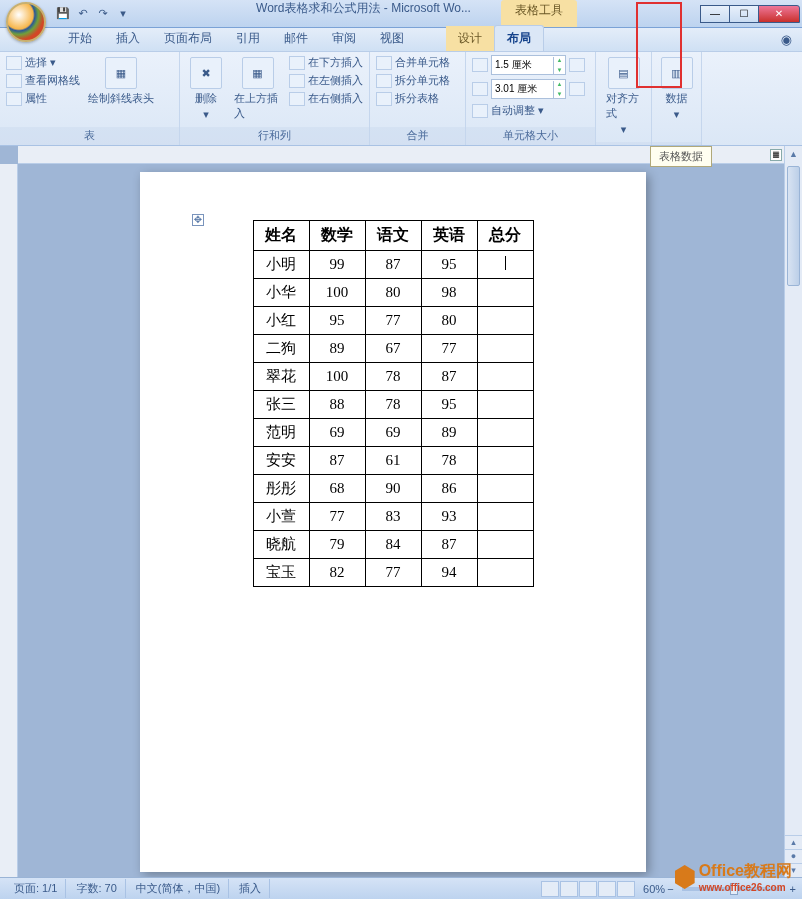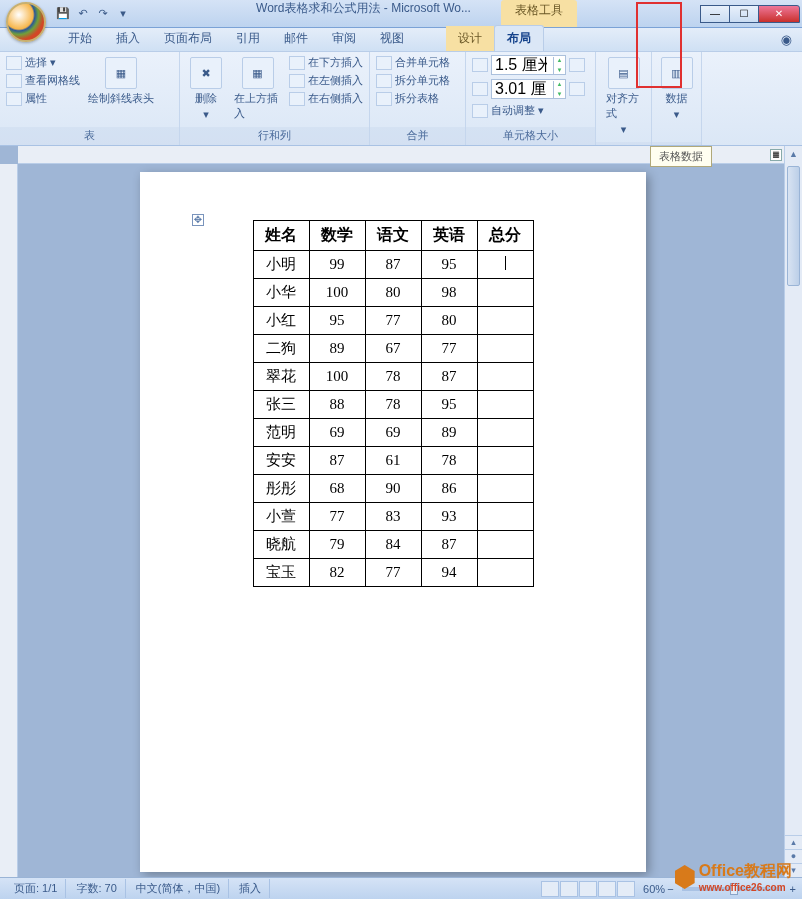--- a/index.html
+++ b/index.html
@@ -30,21 +30,21 @@
 .ribbon { height: 94px; background: linear-gradient(#eaf1fb,#dbe7f6); border-bottom: 1px solid #a9c2e4; display: flex; }
 .group { border-right: 1px solid #c5d6ed; display: flex; flex-direction: column; position: relative; }
 .group-body { flex: 1; display: flex; align-items: flex-start; padding: 3px 6px; gap: 4px; }
 .group-title { font-size: 11px; color: #4a6a9a; text-align: center; padding: 1px 0 2px; background: rgba(200,216,238,.4); }
 .btn-lg { display: flex; flex-direction: column; align-items: center; gap: 2px; font-size: 11px; color: #3a5a8a; padding: 2px 4px; cursor: pointer; }
 .btn-lg .ico { width: 32px; height: 32px; background: #e9f1fb; border: 1px solid #b9cde8; border-radius: 2px; display: flex; align-items: center; justify-content: center; }
 .menu-items { display: flex; flex-direction: column; gap: 3px; font-size: 11px; color: #3a5a8a; }
 .menu-items div { display: flex; align-items: center; gap: 3px; cursor: pointer; white-space: nowrap; }
 .mi-ico { width: 16px; height: 14px; background: #e9f1fb; border: 1px solid #b9cde8; display: inline-block; }
 .spinbox { display: flex; align-items: center; border: 1px solid #abc0dc; background: #fff; height: 20px; }
-.spinbox input { border: none; width: 58px; font-size: 16px; padding: 0 3px; outline: none; }
+.spinbox input { border: none; width: 58px; font-size: 10px; padding: 0 3px; outline: none; }
 .spinbox .arrows { width: 12px; display: flex; flex-direction: column; font-size: 6px; color: #4b6; line-height: 7px; text-align: center; border-left: 1px solid #abc0dc; }
 .highlight-box { position: absolute; border: 2px solid #e03030; top: 2px; left: 636px; width: 46px; height: 86px; z-index: 5; }
 
 
 .workspace { position: absolute; top: 146px; left: 0; right: 18px; bottom: 22px; background: #9fb6d6; overflow: hidden; }
 .ruler-v { position: absolute; left: 0; top: 18px; bottom: 0; width: 18px; background: #e9eef6; border-right: 1px solid #b9cde8; }
 .ruler-h { position: absolute; left: 18px; top: 0; right: 0; height: 18px; background: #e9eef6; border-bottom: 1px solid #b9cde8; }
 .ruler-toggle { position: absolute; right: 2px; top: 3px; width: 12px; height: 12px; border: 1px solid #8aa; background: #fff; font-size: 8px; text-align: center; line-height: 10px; }
 .page { position: absolute; left: 140px; top: 26px; width: 506px; height: 700px; background: #fff; box-shadow: 3px 3px 10px rgba(0,0,0,.3); }
 .page-inner { padding: 48px 60px; }

